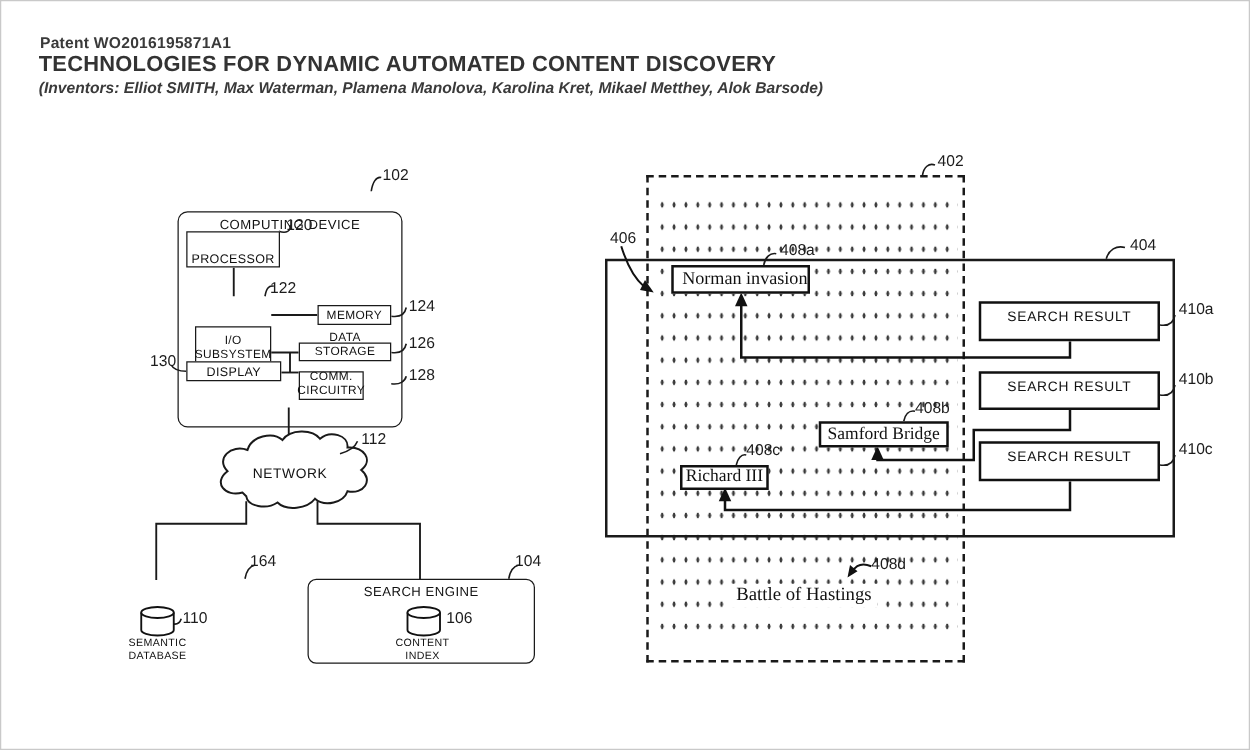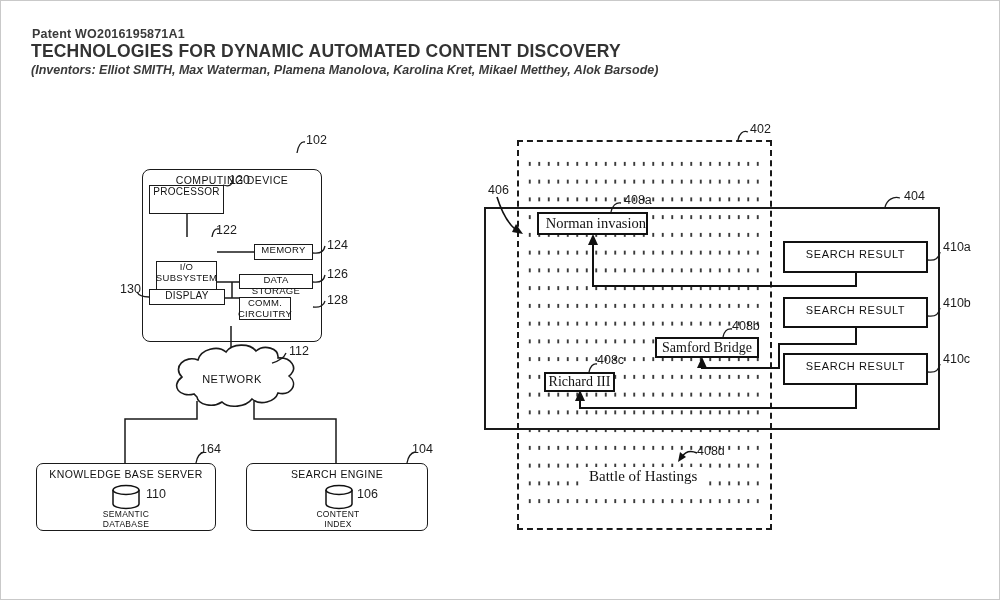--- a/index.html
+++ b/index.html
@@ -7,21 +7,21 @@
     position:relative;width:1000px;height:600px;background:#ffffff;
     border:1px solid #c9c9c9;box-sizing:border-box;overflow:hidden;
     font-family:"Liberation Sans", sans-serif;color:#1c1c1c;padding-left:28px;
   }
   .abs{position:absolute;box-sizing:border-box;}
   
   .hdr-patent{left:31px;top:26px;font-size:12.5px;font-weight:700;color:#3a3a3a;letter-spacing:.2px;}
   .hdr-title{left:30px;top:40px;font-size:17.5px;font-weight:700;color:#333;letter-spacing:.2px;}
   .hdr-inventors{left:30px;top:62px;font-size:12.5px;font-weight:700;font-style:italic;color:#3a3a3a;}
   
-  .box{border:1.4px solid #1a1a1a;background:#fff;display:flex;align-items:flex-start;justify-content:center;text-align:center;}
+  .box{border:1.4px solid #1a1a1a;background:#fff;display:flex;align-items:flex-end;justify-content:center;text-align:center;}
   .outline{border:1.6px solid #1a1a1a;background:transparent;border-radius:8px;}
   .rounded{border-radius:7px;}
   .lbl{font-size:10px;letter-spacing:.3px;color:#111;line-height:1.15;}
   .lbl-lg{font-size:10.5px;letter-spacing:.4px;color:#111;}
   .ref{font-size:12.5px;color:#1c1c1c;}
   .titletop{position:absolute;top:4px;left:0;right:0;text-align:center;}
   svg.layer{position:absolute;left:0;top:0;pointer-events:none;}
   
   .dashedbox{border:2px dashed #1a1a1a;background:transparent;}
   .solidbox{border:2px solid #1a1a1a;background:transparent;}
@@ -135,23 +135,20 @@
   <div class="abs box lbl" style="left:148px;top:288px;width:76px;height:16px;">
     <span>DISPLAY</span>
   </div>
   <div class="abs box lbl" style="left:238px;top:296px;width:52px;height:23px;font-size:9.5px;">
     <span><span>COMM.</span><br>
     <span>CIRCUITRY</span></span>
   </div>
 
   <div class="abs" style="left:185px;top:372px;width:92px;text-align:center;font-size:11px;letter-spacing:.5px;color:#111;">NETWORK</div>
 
-  <div class="abs box rounded" style="left:35px;top:462px;width:180px;height:68px;border-width:1.6px;">
-    <div class="titletop lbl-lg">KNOWLEDGE BASE SERVER</div>
-  </div>
   <div class="abs box rounded" style="left:245px;top:462px;width:182px;height:68px;border-width:1.6px;">
     <div class="titletop lbl-lg">SEARCH ENGINE</div>
   </div>
 
   <svg class="abs" style="left:110px;top:482px;" width="30" height="28" viewBox="0 0 30 28">
     <path d="M2 7 V21 A13 4.4 0 0 0 28 21 V7" fill="#fff" stroke="#111" stroke-width="1.5"></path>
     <ellipse cx="15" cy="7" rx="13" ry="4.4" fill="#fff" stroke="#111" stroke-width="1.5"></ellipse>
   </svg>
   <svg class="abs" style="left:323px;top:482px;" width="30" height="28" viewBox="0 0 30 28">
     <path d="M2 7 V21 A13 4.4 0 0 0 28 21 V7" fill="#fff" stroke="#111" stroke-width="1.5"></path>

